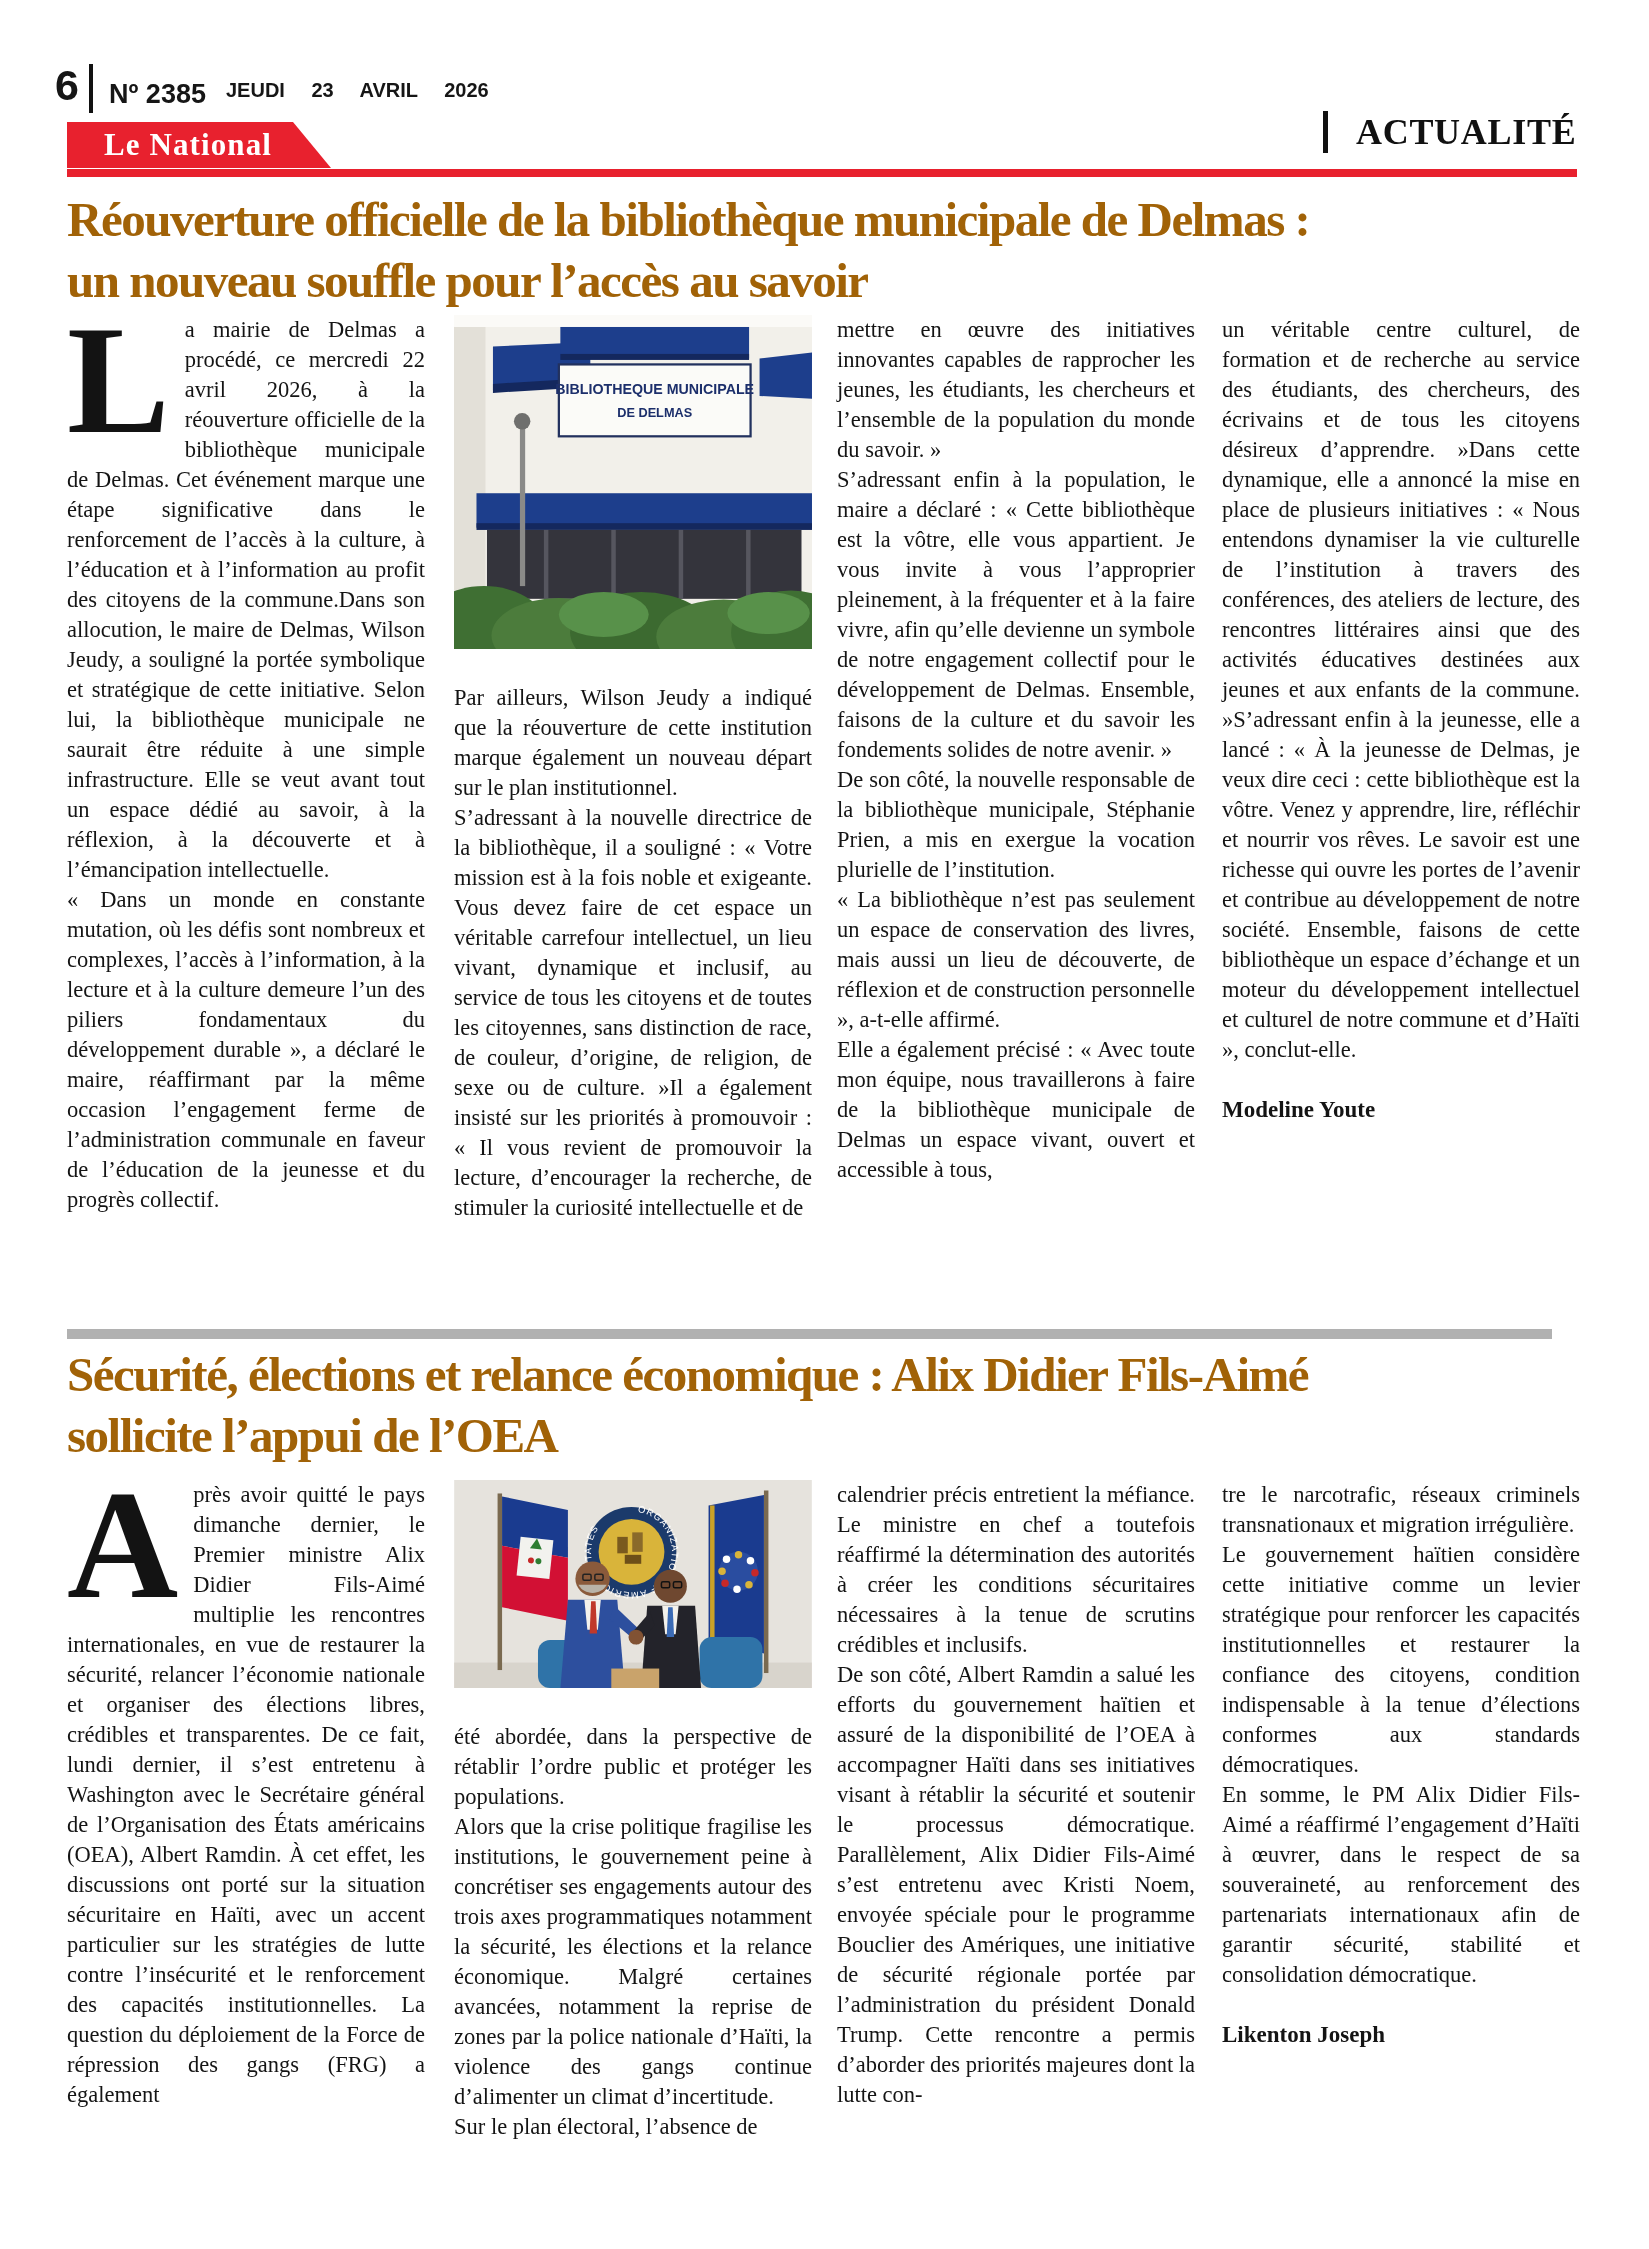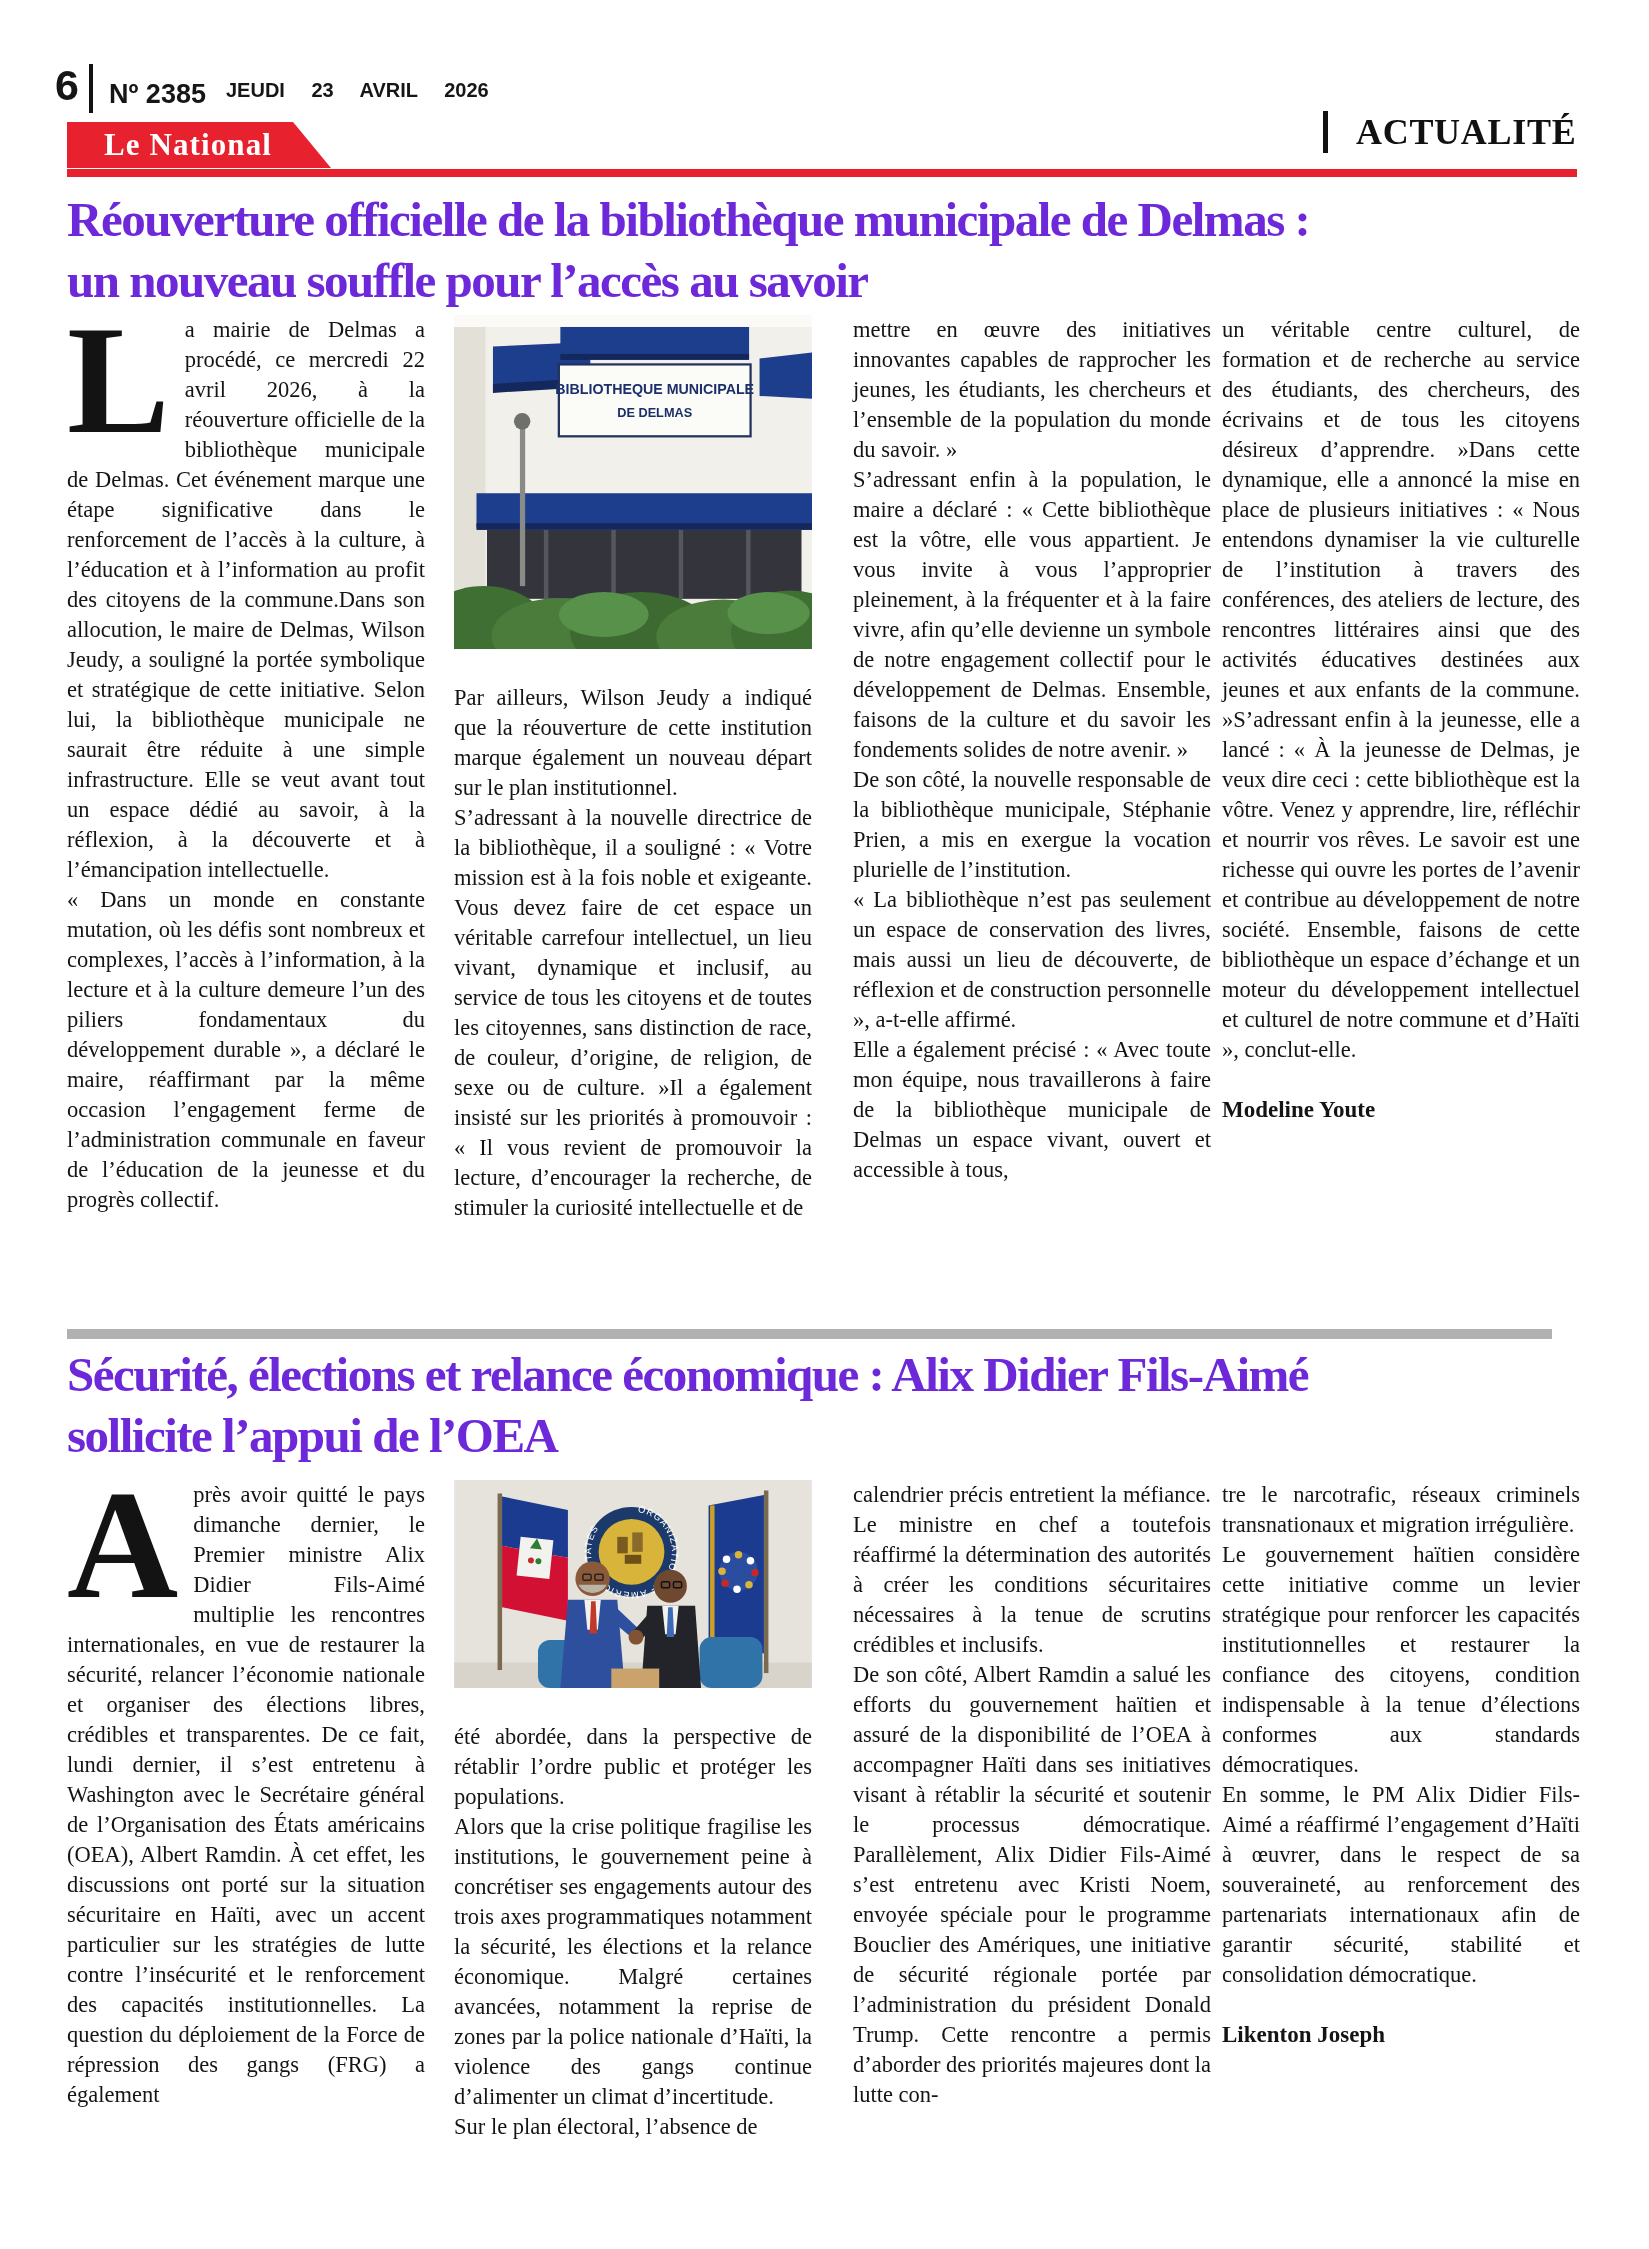--- a/index.html
+++ b/index.html
@@ -18,32 +18,32 @@
       clip-path:polygon(0 0,226px 0,264px 46px,0 46px);}
   #brand-banner span{display:block;color:#fff;font-weight:700;font-size:31px;line-height:45px;
       padding-left:37px;letter-spacing:1.1px;font-family:"Liberation Serif",serif;}
   #red-rule{left:67px;top:169px;width:1510px;height:8.2px;background:#e8212e;}
   #section-group{left:1275px;top:111px;display:flex;align-items:center;gap:28.5px;padding-left:48px;}
   #section-label{font-family:"Liberation Serif",serif;font-weight:700;font-size:36px;letter-spacing:0.7px;color:#111;}
   #section-bar{width:4.5px;height:42px;background:#111;}
 
   
   .headline{font-family:"Liberation Serif",serif;font-weight:700;font-size:49px;line-height:61px;
-      letter-spacing:-1.5px;color:#6d28d9;white-space:nowrap;}
+      letter-spacing:-1.5px;color:#a16207;white-space:nowrap;}
   #headline1{left:67px;top:189px;}
   #divider-gray{left:67px;top:1329px;width:1485px;height:9.7px;background:#b1b1b1;}
   #headline2{left:67px;top:1344px;}
 
   
   .col{position:absolute;width:358px;font-size:22.5px;line-height:30px;text-align:justify;}
   .col p{margin:0;}
   .dropcap{float:left;font-weight:700;font-size:154px;line-height:118px;margin:6px 15px 0 0;color:#131313;}
   .byline{font-weight:700;margin-top:30px !important;font-size:23px;text-align:left;}
   figure{margin:0 0 25.5px 0;}
-  .c1{left:67px;}  .c2{left:454px;}  .c3{left:837px;margin-left:16px;}  .c4{left:1222px;}
+  .c1{left:67px;}  .c2{left:454px;}  .c3{left:837px;}  .c4{left:1222px;}
   .a1{top:315px;}  .a2{top:1480px;}
 
   svg text{font-family:"Liberation Sans",sans-serif;}
 </style>
 </head>
 <body>
 
 <div id="page">
 
   <div class="abs" id="pagenum-group">

